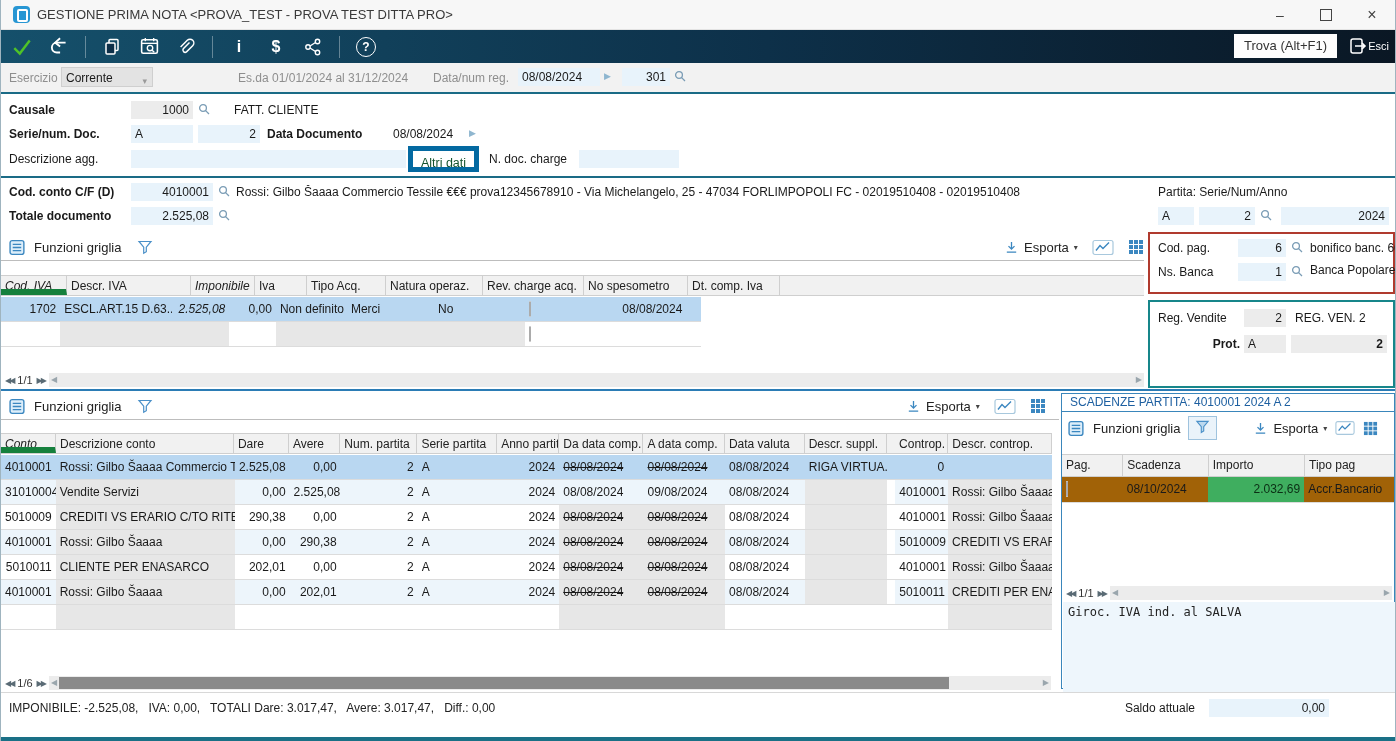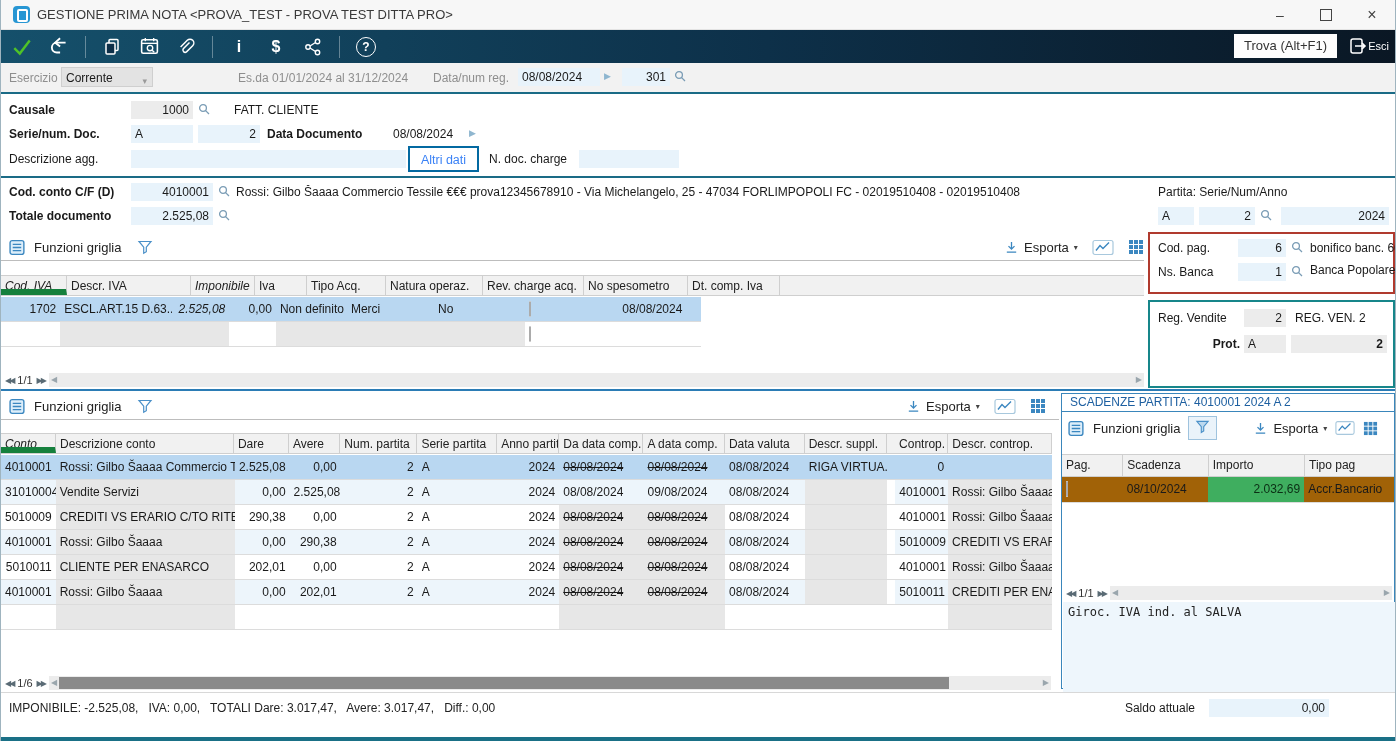--- a/index.html
+++ b/index.html
@@ -30,21 +30,21 @@
   .trova-btn{position:absolute;right:58px;top:4px;height:24px;line-height:24px;background:#fdfdfd;color:#333;
              padding:0 10px;font-size:13px;}
   .esci{position:absolute;right:6px;top:4px;height:24px;display:flex;align-items:center;color:#fff;font-size:11px;justify-content:flex-end;}
   
   .filterbar{top:63px;left:0;width:100%;height:29px;background:#f2f2f2;}
   .select{background:#e3e3e3;border:1px solid #cfcfcf;height:20px;line-height:20px;padding:0 4px;}
   .caret{color:#9a9a9a;font-size:9px;position:absolute;right:5px;top:3px;}
   .divider{left:0;width:100%;height:2px;background:#1a6b86;}
   .bluebar{left:0;width:100%;height:2px;background:#2b7cb5;}
   
-  .altri-btn{border:2px solid #0369a1;color:#3b82f6;background:#fff;text-align:center;line-height:24px;font-size:12.5px;}
+  .altri-btn{border:5px solid #0369a1;color:#14532d;background:#fff;text-align:center;line-height:24px;font-size:12.5px;}
   
   .gtb{display:flex;align-items:center;gap:8px;}
   .gtb-label{font-size:13px;color:#222;}
   .esporta{display:flex;align-items:center;gap:5px;font-size:13px;color:#222;}
   
   .ghead{background:#f1f1f1;border-top:1px solid #cfcfcf;border-bottom:1px solid #cfcfcf;display:flex;height:21px;}
   .hcell{border-right:1px solid #cfcfcf;line-height:20px;padding:0 4px;overflow:hidden;white-space:nowrap;font-size:12px;color:#222;}
   .grow{display:flex;height:25px;border-bottom:1px solid #dcdcdc;}
   .cell{padding:0 4px;line-height:24px;overflow:hidden;white-space:nowrap;font-size:12px;}
   .sel{background:#b9d7f1;}

